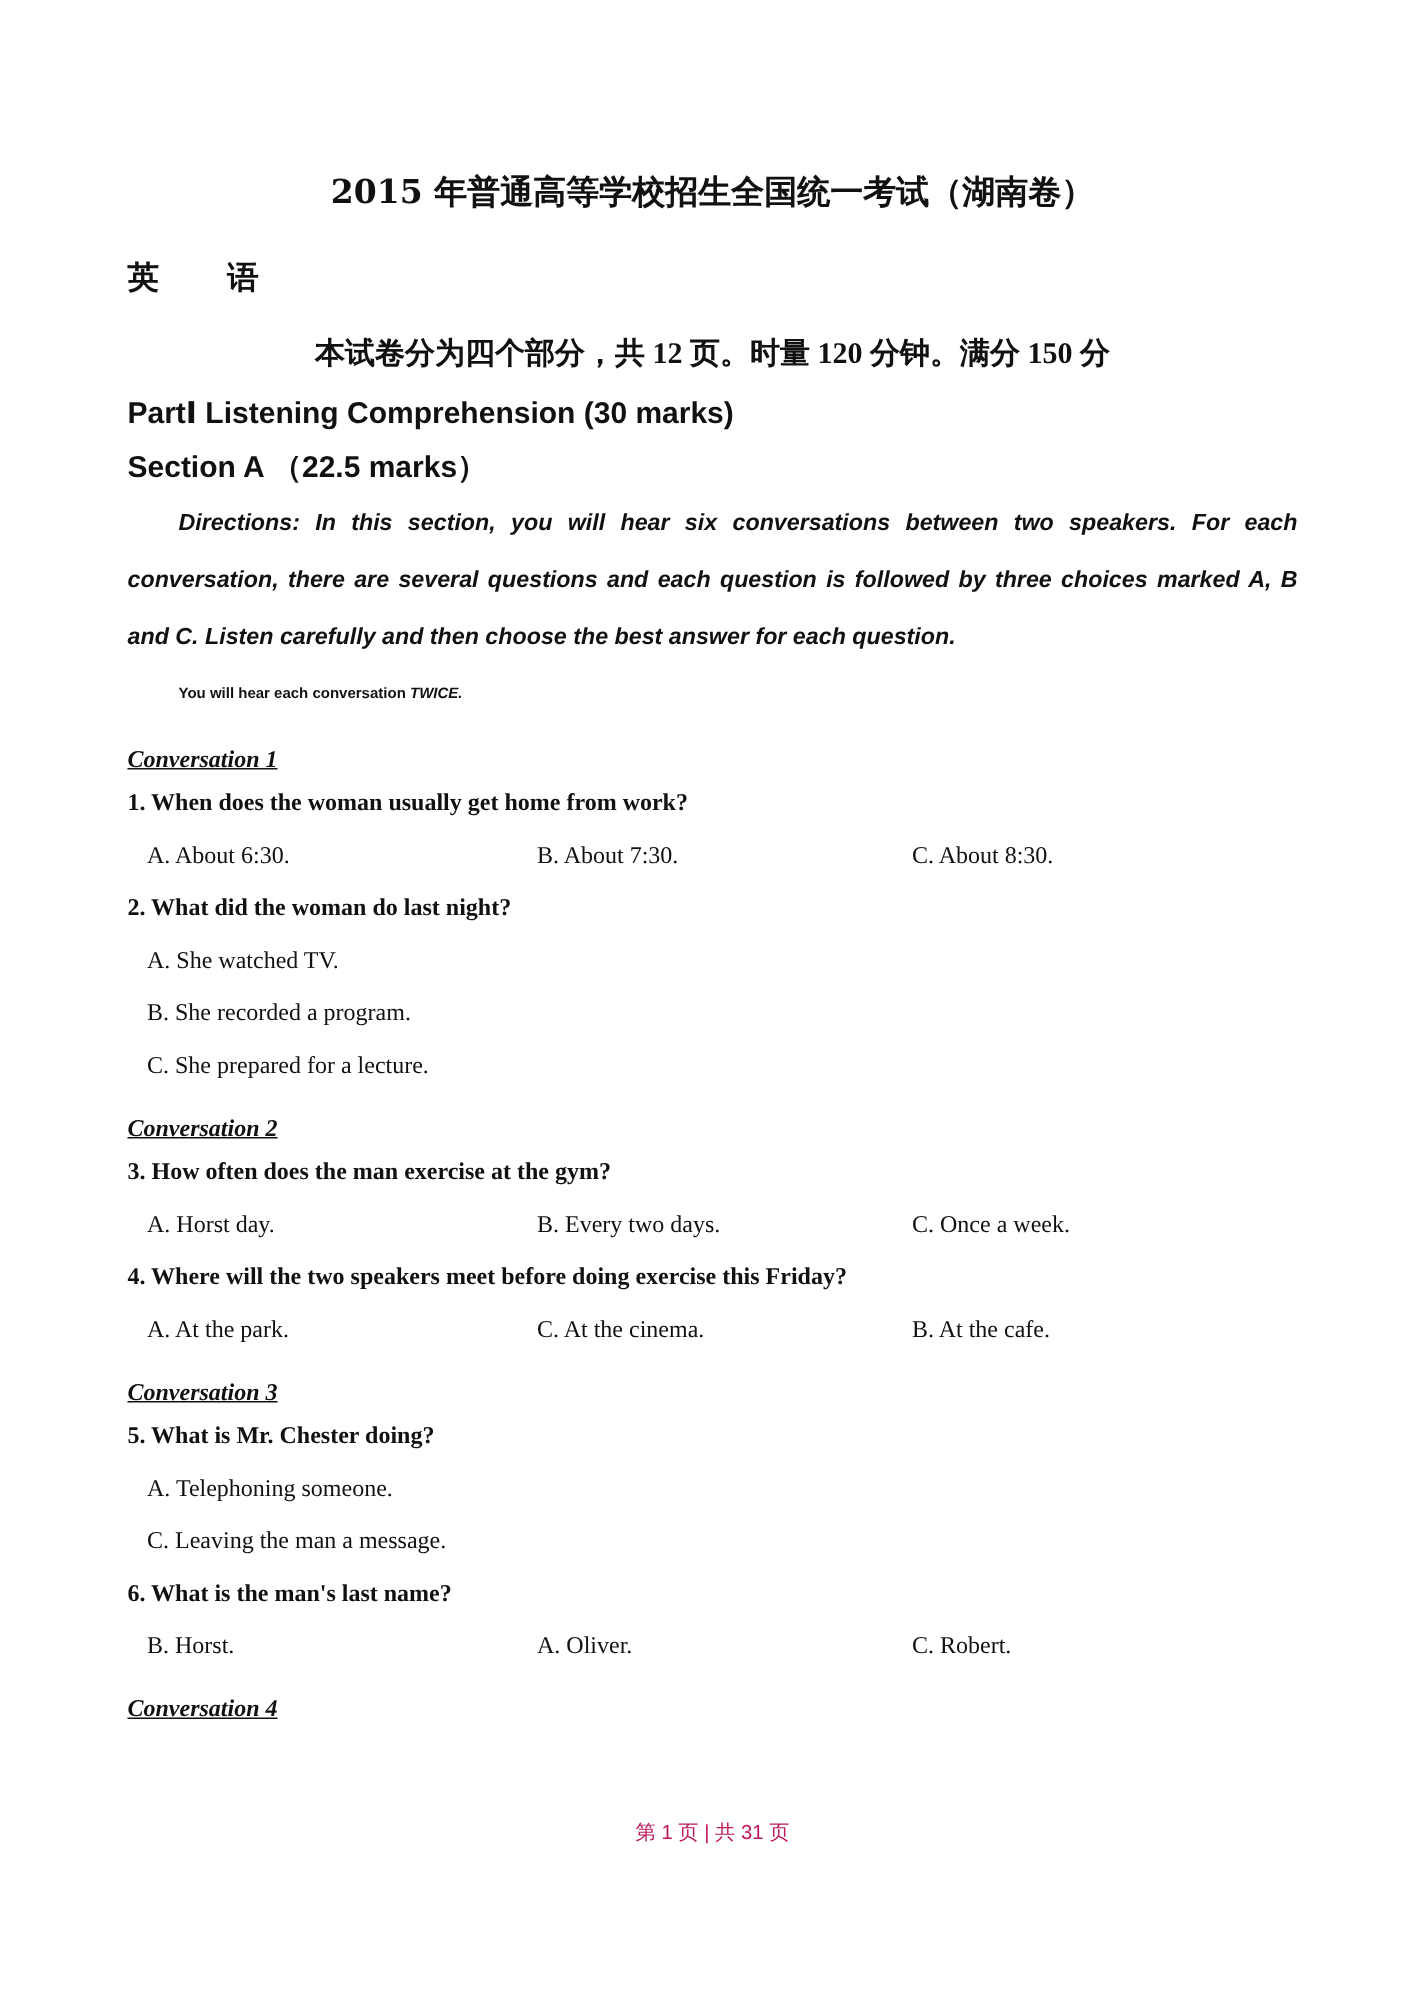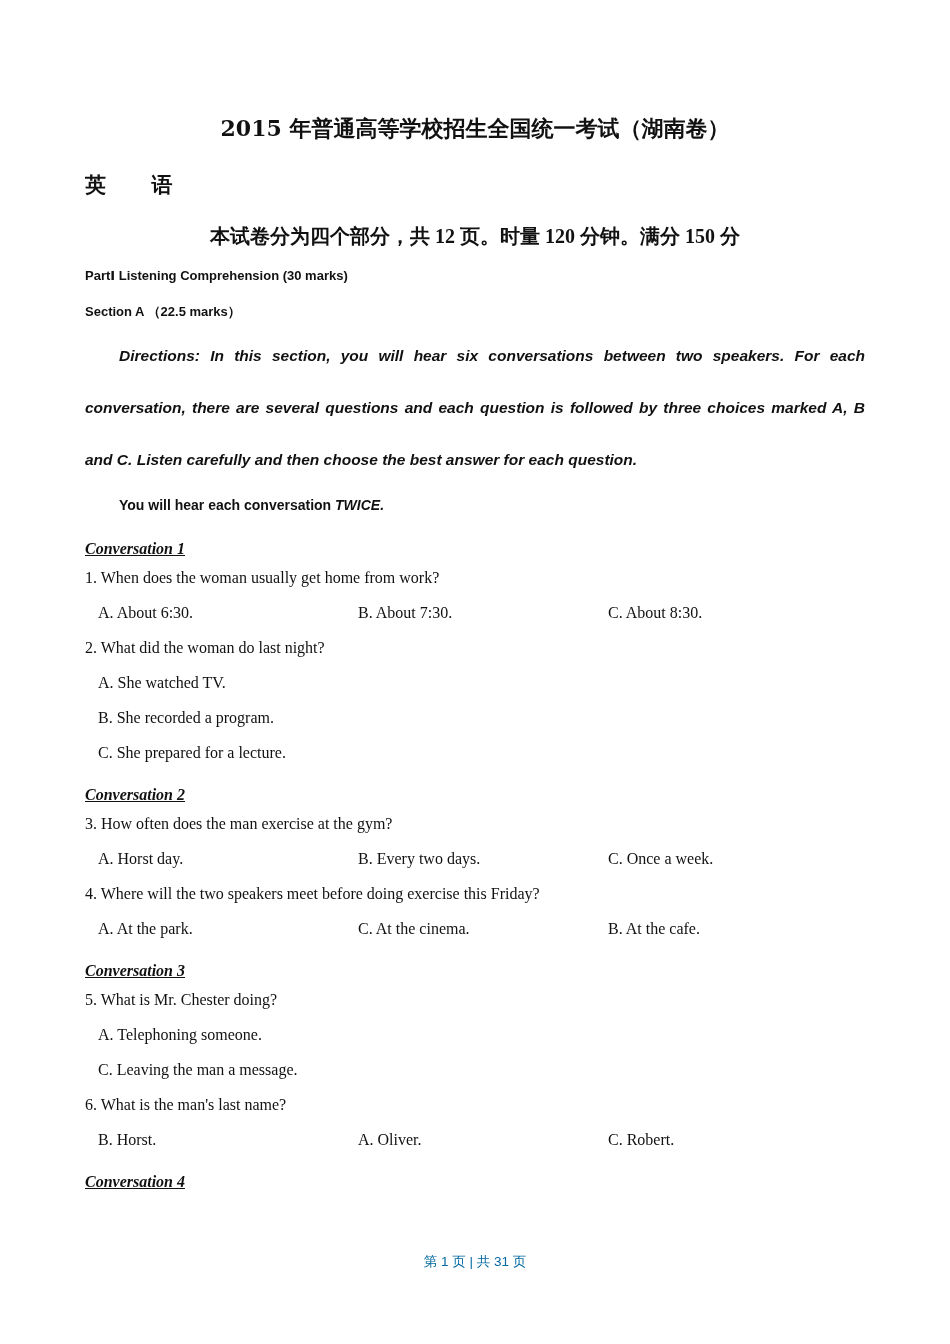--- a/index.html
+++ b/index.html
@@ -38,39 +38,39 @@
   .summary {
     margin-top: 26px;
     font-size: 20px;
     line-height: 27px;
     font-weight: bold;
     text-align: center;
   }
   .part-heading,
   .section-heading {
     margin-top: 16px;
-    font-size: 13px;
+    font-size: 20px;
     line-height: 20px;
     font-weight: bold;
     font-family: "Liberation Sans", "DejaVu Sans", sans-serif;
   }
   .directions {
     margin: 8px 0 0 0;
     font-size: 15.5px;
-    line-height: 52px;
+    line-height: 38px;
     font-weight: bold;
     font-style: italic;
     text-align: justify;
     text-indent: 34px;
     font-family: "Liberation Sans", "DejaVu Sans", sans-serif;
   }
   .twice {
     margin: 0;
     padding-left: 34px;
-    font-size: 14px;
+    font-size: 10px;
     line-height: 38px;
     font-weight: bold;
     font-family: "Liberation Sans", "DejaVu Sans", sans-serif;
   }
   .twice .twice-word {
     font-style: italic;
   }
   .conv-heading {
     margin: 14px 0 0 0;
     font-size: 16px;
@@ -79,42 +79,42 @@
     font-style: italic;
     font-family: "Liberation Serif", "DejaVu Serif", serif;
     text-decoration: underline;
   }
   .conv-heading.mt-lg {
   }
   .q {
     margin: 0;
     font-size: 16px;
     line-height: 35px;
-    font-weight: normal;
+    font-weight: bold;
   }
   .opts-inline {
     display: grid;
     grid-template-columns: 260px 250px 1fr;
     margin-left: 13px;
     font-size: 16px;
     line-height: 35px;
   }
   .opt-stacked {
     margin-left: 13px;
     font-size: 16px;
     line-height: 35px;
   }
   .footer {
     position: absolute;
     left: 0;
     right: 0;
-    top: 1253px;
+    top: 1213px;
     text-align: center;
     font-size: 13.5px;
-    color: #0369a1;
+    color: #be185d;
     font-family: "Liberation Sans", "DejaVu Sans", sans-serif;
   }
 </style>
 </head>
 <body>
 
 <div class="page">
 
   <h1 class="title">2015 年普通高等学校招生全国统一考试（湖南卷）</h1>
 

